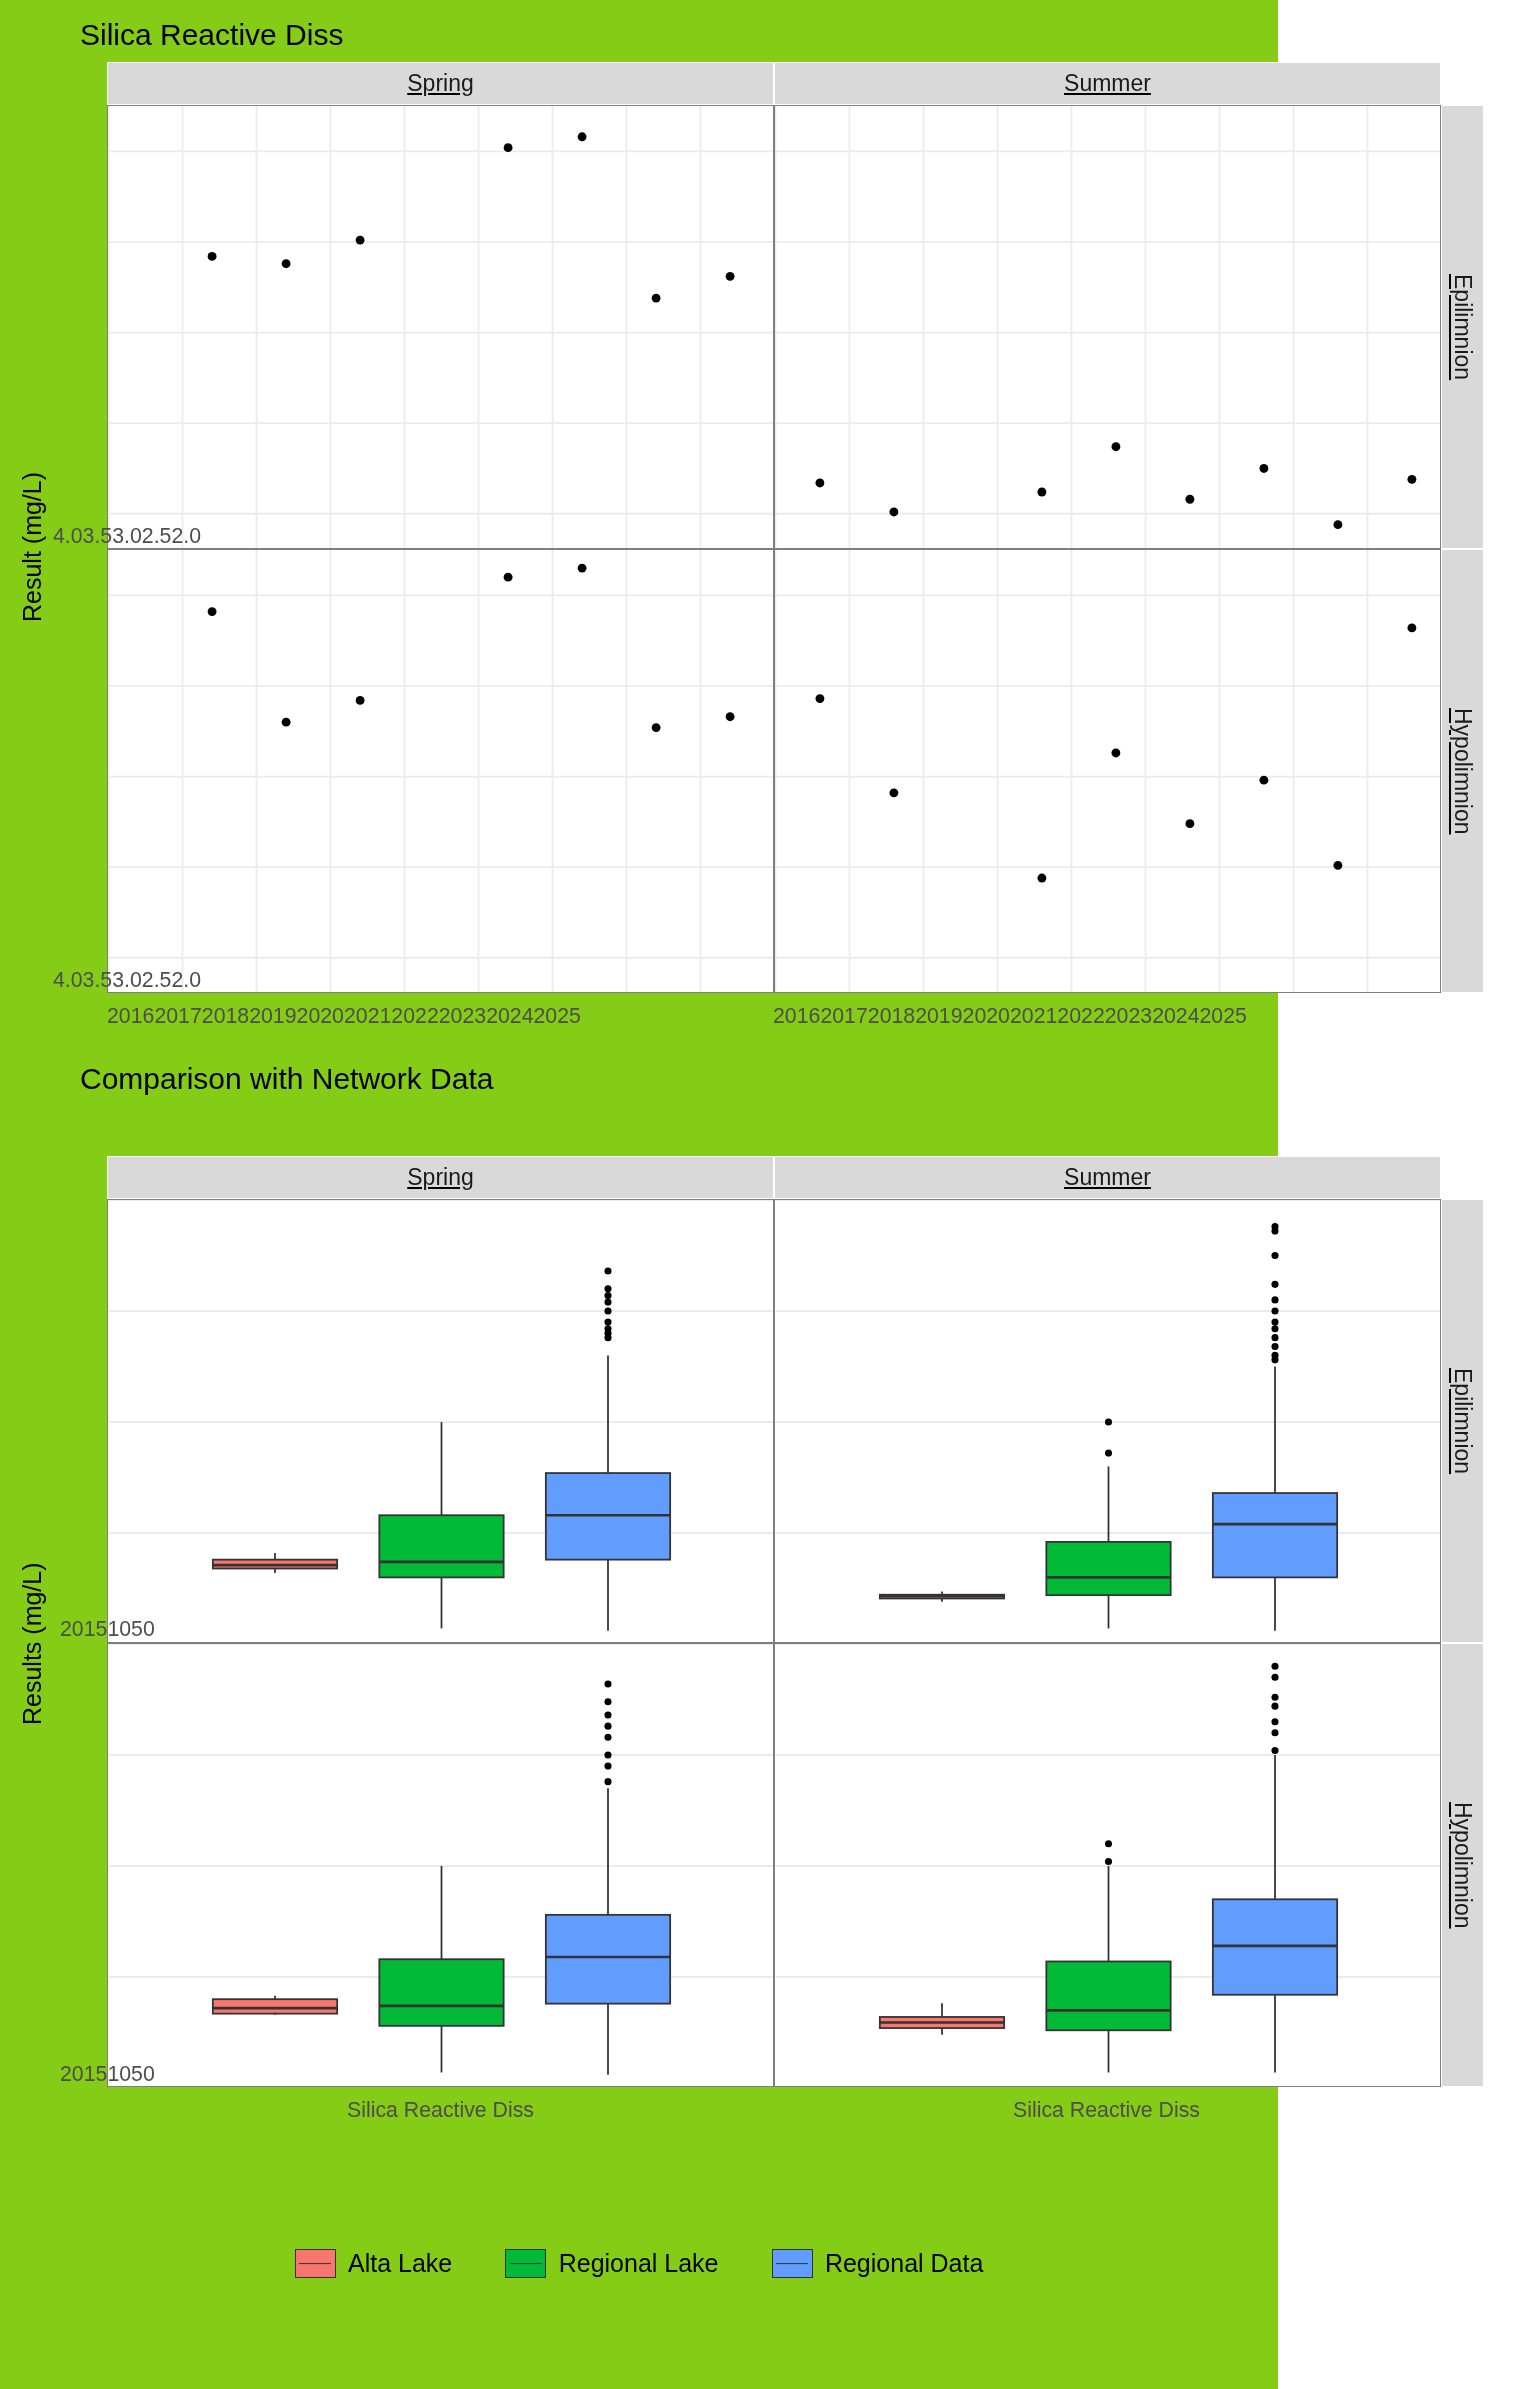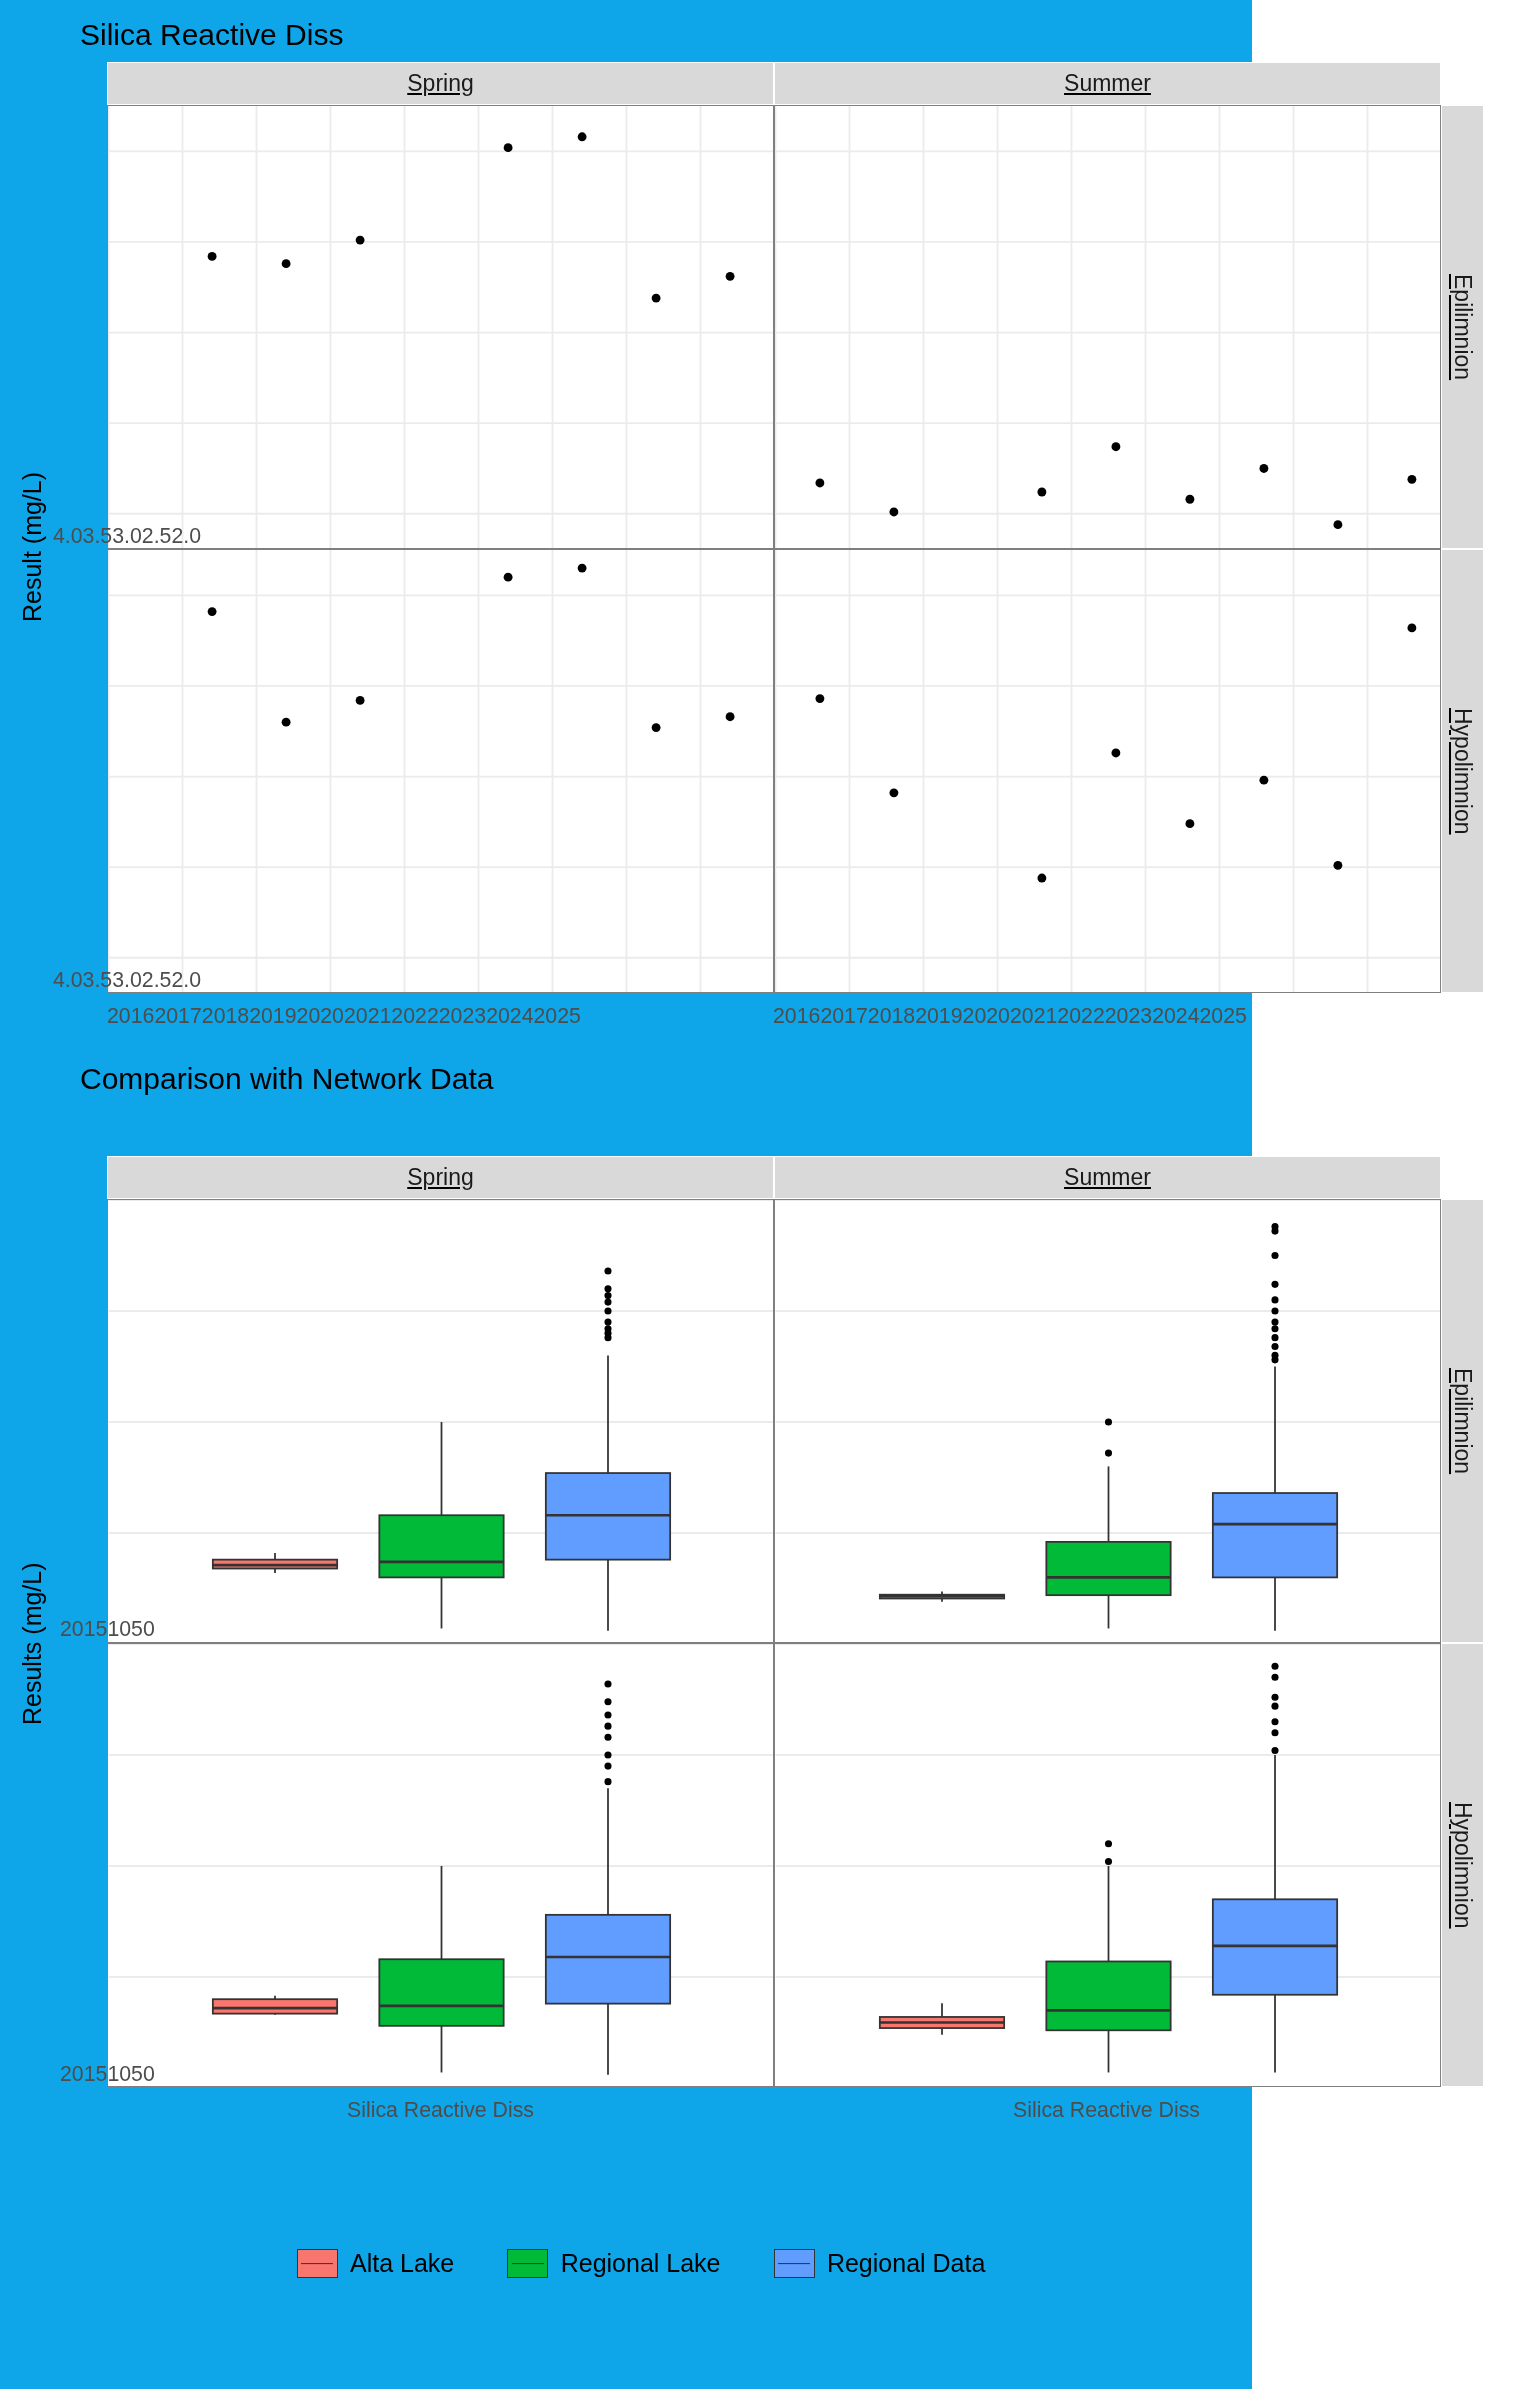--- a/index.html
+++ b/index.html
@@ -1,16 +1,16 @@
 <!DOCTYPE html>
 <html style="font-size:14.2px"><head>
 <meta charset="utf-8">
 <style>
   html,body{margin:0;padding:0;background:#fff;font-family:Arial,Helvetica,sans-serif;}
-  .page{width:1252px;height:2389px;position:relative;background:#0ea5e9;}
+  .page{width:1252px;height:2389px;position:relative;background:#84cc16;padding-left:26px;}
   .title{position:absolute;font-size:30px;color:#000;}
   .plotgrid{position:absolute;display:grid;gap:0;text-decoration:underline;}
   .strip{background:#d9d9d9;border:0.9px solid #fff;display:flex;align-items:center;justify-content:center;font-size:23px;color:#1a1a1a;}
   .stripv{writing-mode:vertical-rl;}
   .panel{border:0.9px solid #7f7f7f;background:#fff;position:relative;overflow:hidden;}
   .grid line{stroke:#ebebeb;stroke-width:2;}
   .pt{fill:#000;}
   .axislab{position:absolute;font-size:25px;color:#000;}
   .legend{position:absolute;display:flex;gap:53px;align-items:center;justify-content:center;width:100%;}
   .lkey{display:flex;align-items:center;gap:12.4px;font-size:25px;color:#000;}
@@ -313,21 +313,21 @@
   <div class="ticks y" id="by1" style="left:60px;top:1643px;height:444px;width:37px;">
       <span>20</span>
       <span>15</span>
       <span>10</span>
       <span>5</span>
       <span>0</span>
     </div>
   <div style="position:absolute;left:107px;top:2098px;width:667px;text-align:center;font-size:21.3px;color:#4d4d4d;">Silica Reactive Diss</div>
   <div style="position:absolute;left:773px;top:2098px;width:667px;text-align:center;font-size:21.3px;color:#4d4d4d;">Silica Reactive Diss</div>
 
-  <div class="legend" style="left:15px;top:2249px;text-align:center;">
+  <div class="legend" style="left:0;top:2249px;text-align:center;">
     <div class="lkey">
         <span class="lbox" style="background:#F8766D;"></span>
         <span>Alta Lake</span>
       </div>
     <div class="lkey">
         <span class="lbox" style="background:#00BA38;"></span>
         <span>Regional Lake</span>
       </div>
     <div class="lkey">
         <span class="lbox" style="background:#619CFF;"></span>

